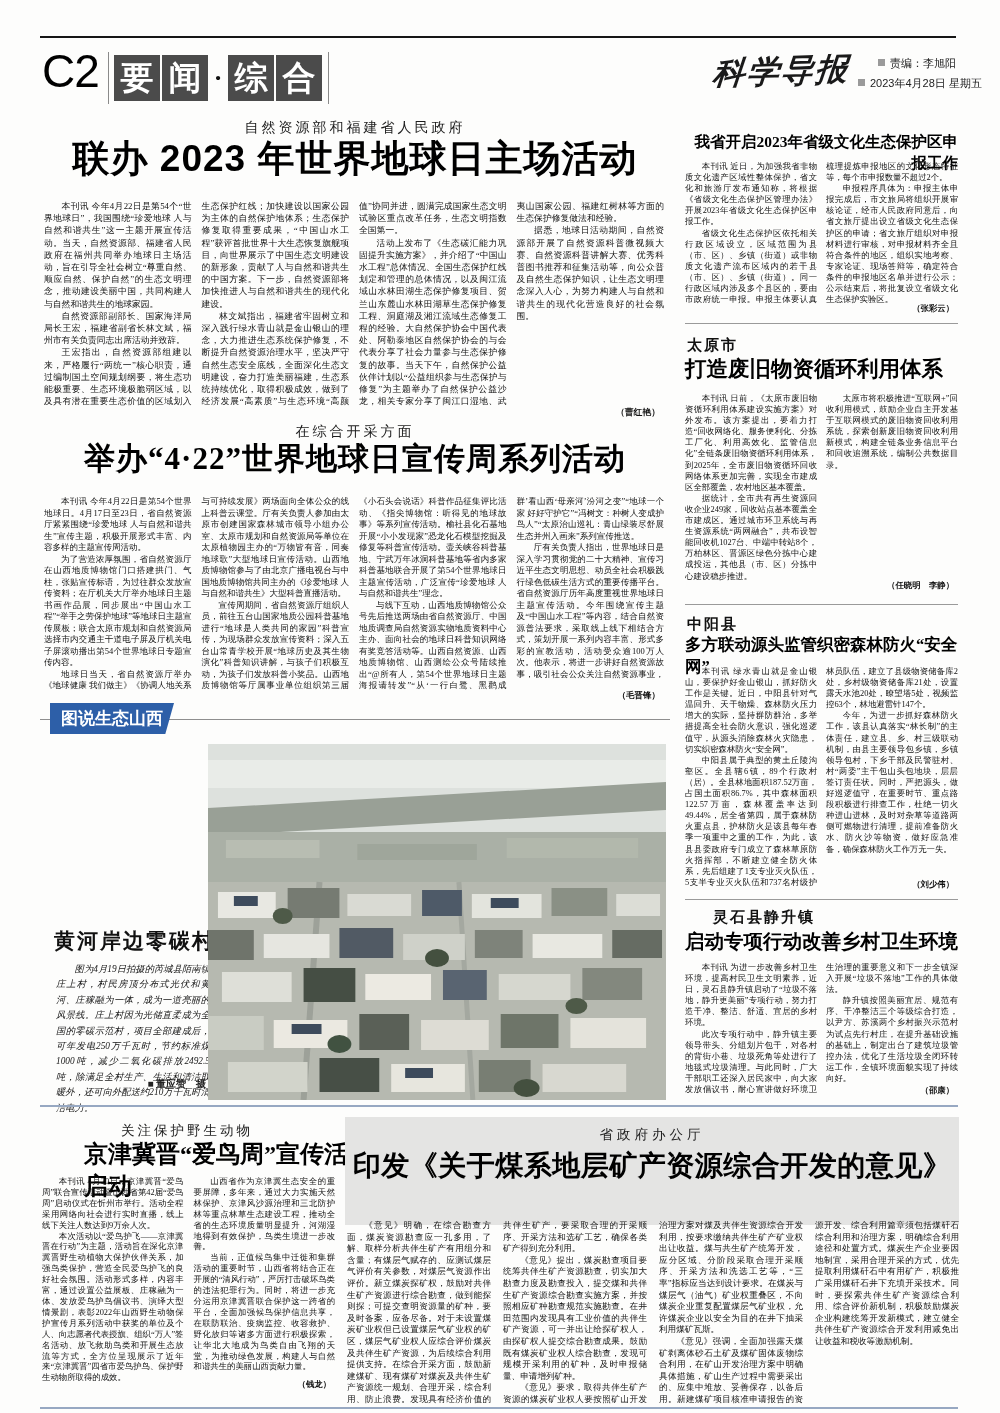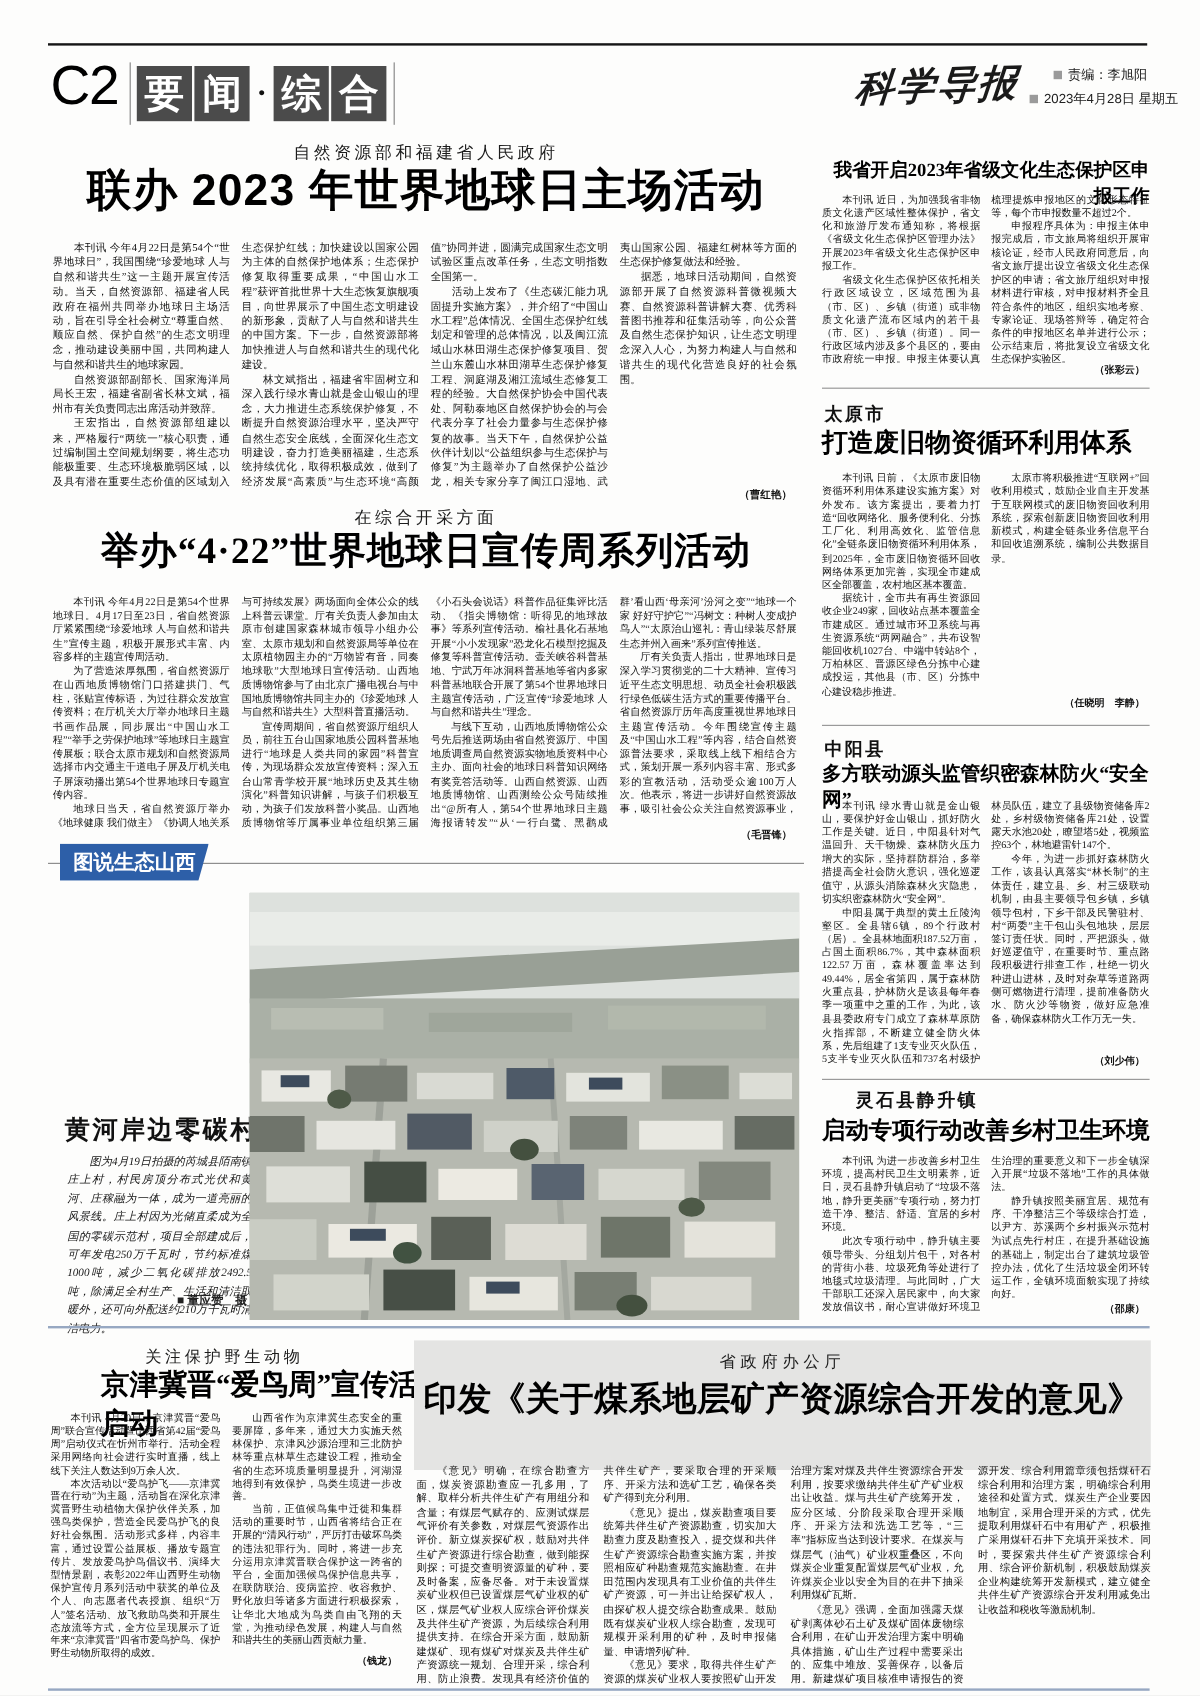--- a/index.html
+++ b/index.html
@@ -235,21 +235,21 @@
     <div class="byline">（邵康）</div>
   </div>
 
   <div class="abs hr-blue" style="left:40px;top:1105px;width:918px;"></div>
 
   <div class="abs kicker" style="left:40px;top:1122px;width:294px;font-size:13.5px;">关注保护野生动物</div>
   <div class="abs headline-serif" style="left:40px;top:1138px;width:294px;text-align:left;font-size:24px;margin-left:44px;">京津冀晋“爱鸟周”宣传活动启动</div>
   <div class="abs bodybox bodyC">
     <div class="flow">
         <p>本刊讯  4月20日，京津冀晋“爱鸟周”联合宣传活动暨山西省第42届“爱鸟周”启动仪式在忻州市举行。活动全程采用网络向社会进行实时直播，线上线下关注人数达到9万余人次。</p>
-        <p>本次活动以“爱鸟护飞——京津冀晋在行动”为主题，活动旨在深化京津冀晋野生动植物大保护伙伴关系，加强鸟类保护，营造全民爱鸟护飞的良好社会氛围。活动形式多样，内容丰富，通过设置公益展板、播放专题宣传片、发放爱鸟护鸟倡议书、演绎大型情景剧，表彰2022年山西野生动物保护宣传月系列活动中获奖的单位及个人、向志愿者代表授旗、组织“万人”签名活动、放飞救助鸟类和开展生态放流等方式，全方位呈现展示了近年来“京津冀晋”四省市爱鸟护鸟、保护野生动物所取得的成效。</p>
+        <p>本次活动以“爱鸟护飞——京津冀晋在行动”为主题，活动旨在深化京津冀晋野生动植物大保护伙伴关系，加强鸟类保护，营造全民爱鸟护飞的良好社会氛围。活动形式多样，内容丰富，通过设置公益展板、庄稼融为一体、发放爱鸟护鸟倡议书、演绎大型情景剧，表彰2022年山西野生动物保护宣传月系列活动中获奖的单位及个人、向志愿者代表授旗、组织“万人”签名活动、放飞救助鸟类和开展生态放流等方式，全方位呈现展示了近年来“京津冀晋”四省市爱鸟护鸟、保护野生动物所取得的成效。</p>
         <p>山西省作为京津冀生态安全的重要屏障，多年来，通过大力实施天然林保护、京津风沙源治理和三北防护林等重点林草生态建设工程，推动全省的生态环境质量明显提升，河湖湿地得到有效保护，鸟类生境进一步改善。</p>
         <p>当前，正值候鸟集中迁徙和集群活动的重要时节，山西省将结合正在开展的“清风行动”，严厉打击破坏鸟类的违法犯罪行为。同时，将进一步充分运用京津冀晋联合保护这一跨省的平台，全面加强候鸟保护信息共享，在联防联治、疫病监控、收容救护、野化放归等诸多方面进行积极探索，让华北大地成为鸟类自由飞翔的天堂，为推动绿色发展，构建人与自然和谐共生的美丽山西贡献力量。</p>
       </div>
     <div class="byline">（钱龙）</div>
   </div>
 
   <div class="abs coal-box">
     <div class="kicker">省政府办公厅</div>
     <div class="coal-title headline-sans">印发《关于煤系地层矿产资源综合开发的意见》</div>
   </div>

